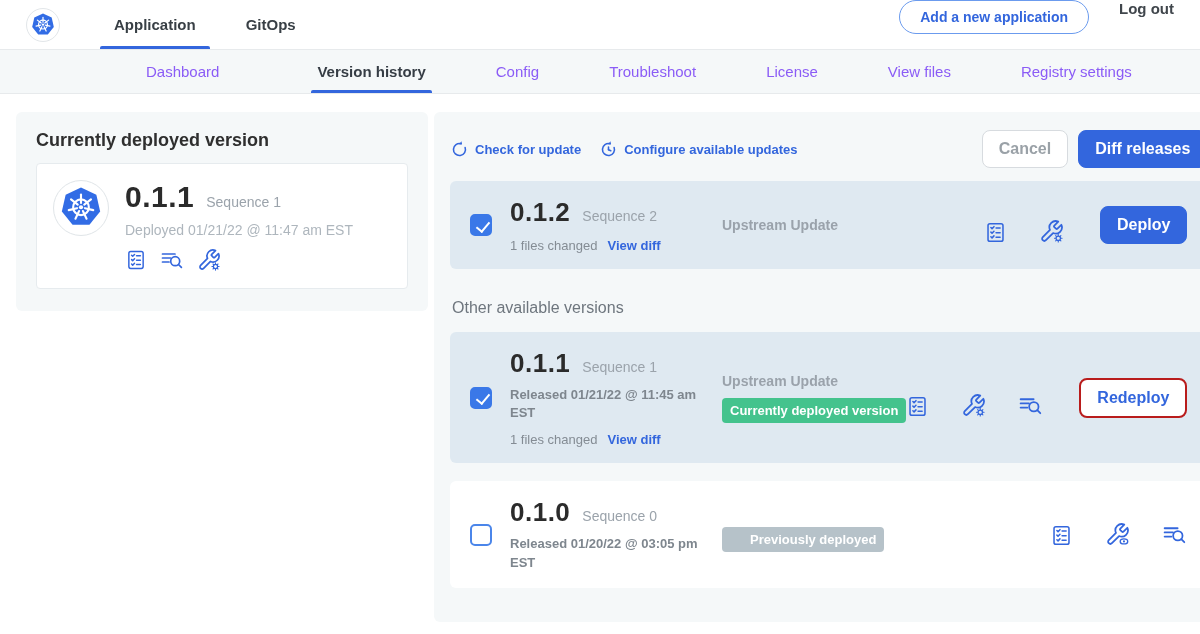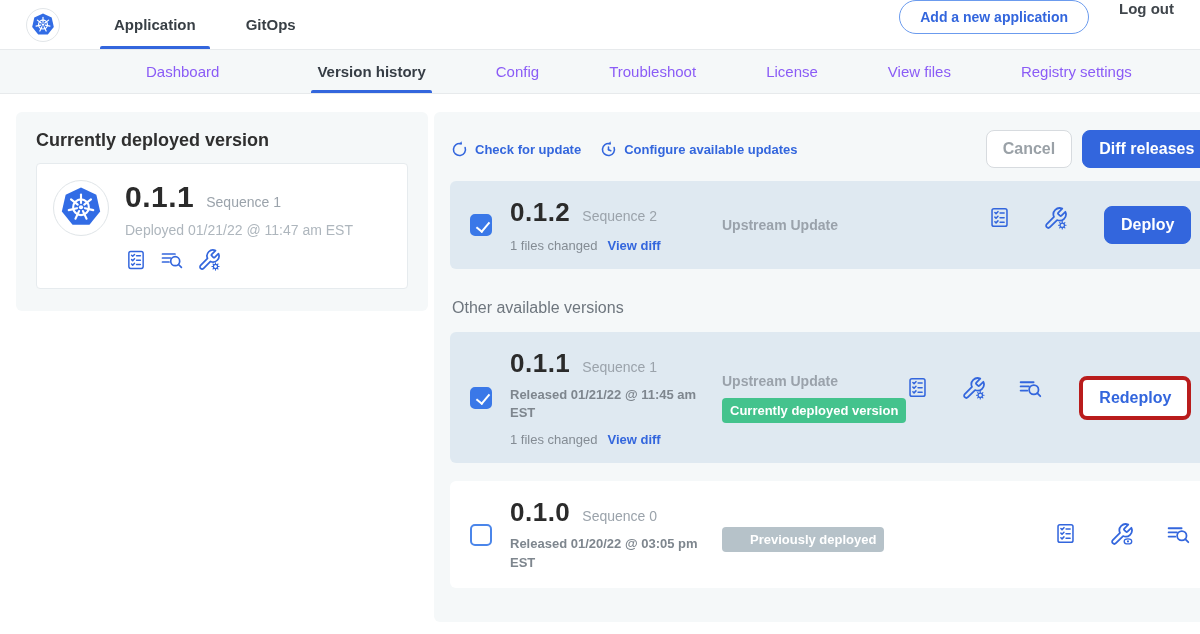--- a/index.html
+++ b/index.html
@@ -54,21 +54,21 @@
   .versions-panel { flex:1; background:#f5f8f9; border-radius:6px; padding:18px 16px 16px; }
   .panel-header { display:flex; align-items:center; margin-bottom:13px; }
   .panel-header h3 { font-size:15.5px; font-weight:700; color:#4a4f55; margin-right:10px; white-space:nowrap; }
   .hdr-link { display:inline-flex; align-items:center; gap:6px; color:#3366dd;
     font-size:13px; font-weight:700; cursor:pointer; margin-right:18px; white-space:nowrap; }
   .hdr-actions { margin-left:auto; display:flex; align-items:center; gap:10px; }
   .btn { font-family:inherit; font-size:16px; font-weight:700; border-radius:8px;
     padding:9px 16px; cursor:pointer; white-space:nowrap; }
   .btn-cancel { background:#fff; border:1px solid #d7dbdf; color:#9aa1a7; }
   .btn-primary { background:#3366dd; border:1px solid #3366dd; color:#fff; }
-  .btn-outline { background:#fff; border:4px solid #b91c1c; color:#3366dd; }
+  .btn-outline { background:#fff; border:2px solid #b91c1c; color:#3366dd; }
 
   .version-row { display:flex; align-items:center; border-radius:6px;
     padding:16px 20px; margin-bottom:18px; }
   .row-blue { background:#dfe9f1; }
   .row-white { background:#fff; }
   .checkbox { width:22px; height:22px; border:2px solid #4b86ea; border-radius:5px;
     background:#fff; position:relative; cursor:pointer; flex-shrink:0; margin-right:18px; }
   .checkbox.is-checked { background:#3a78e8; border-color:#3a78e8; }
   .checkbox.is-checked::after { content:""; position:absolute; left:6.5px; top:2.5px;
     width:6px; height:11px; border:solid #fff; border-width:0 2.6px 2.6px 0; transform:rotate(40deg); }
@@ -77,21 +77,21 @@
   .released { margin-top:7px; font-size:13px; font-weight:700; color:#7e868e;
     max-width:205px; line-height:1.4; }
   .files-line { margin-top:10px; font-size:13px; color:#848c94; }
   .view-diff { color:#3366dd; font-weight:700; margin-left:10px; cursor:pointer; text-decoration:none; }
   .v-middle { flex:1; min-width:0; }
   .source { font-size:14px; font-weight:700; color:#9aa2ab; }
   .badge { display:inline-block; margin-top:9px; padding:5px 8px; border-radius:4px;
     color:#fff; font-weight:700; font-size:13px; white-space:nowrap; }
   .badge-green { background:#44c38d; }
   .badge-gray { background:#b6c2c9;padding-left:28px; }
-  .v-actions { margin-left:auto; display:flex; align-items:flex-start; gap:32px; }
+  .v-actions { margin-left:auto; display:flex; align-items:flex-end; gap:32px; }
   .v-actions .btn { margin-left:4px; }
   .other-title { font-size:16px; color:#6e767e; margin:30px 2px 15px; }
 </style>
 </head>
 <body>
 
 <svg width="0" height="0" style="position:absolute">
   <defs>
     <g id="i-k8s">
       <polygon points="12,1.3 20,5.1 22,13.8 16.4,20.8 7.6,20.8 2,13.8 4,5.1" fill="#326ce5"></polygon>

